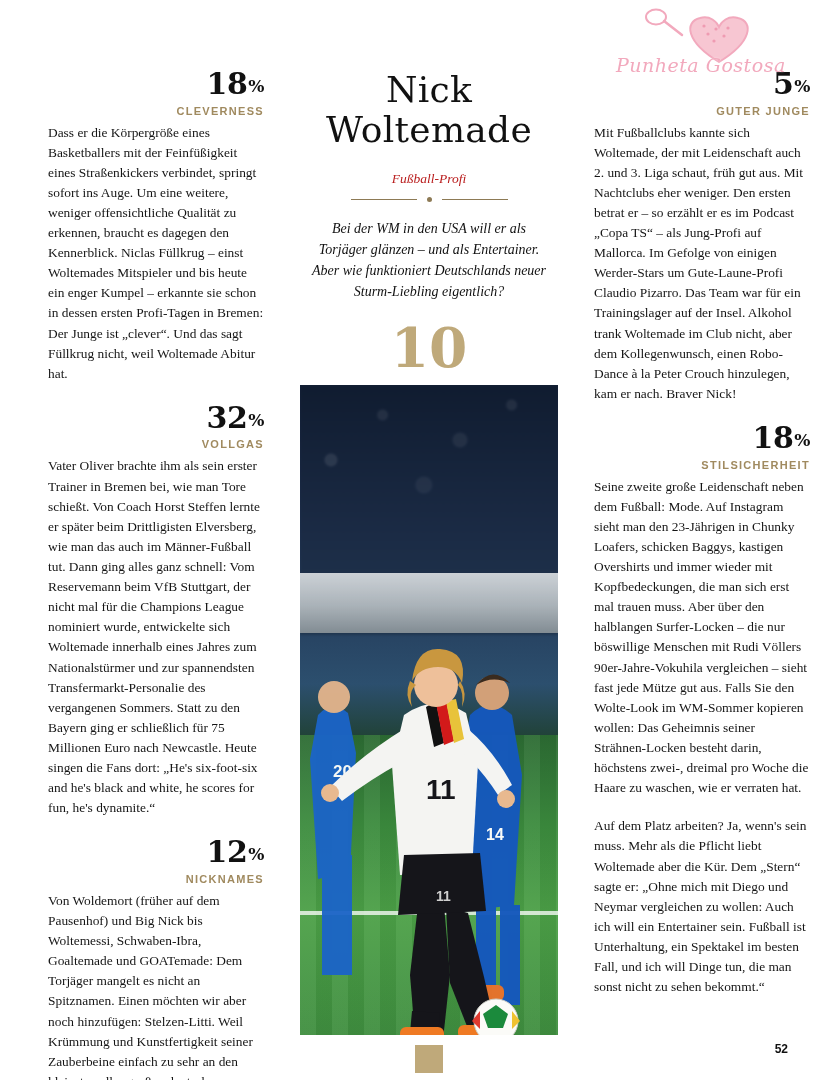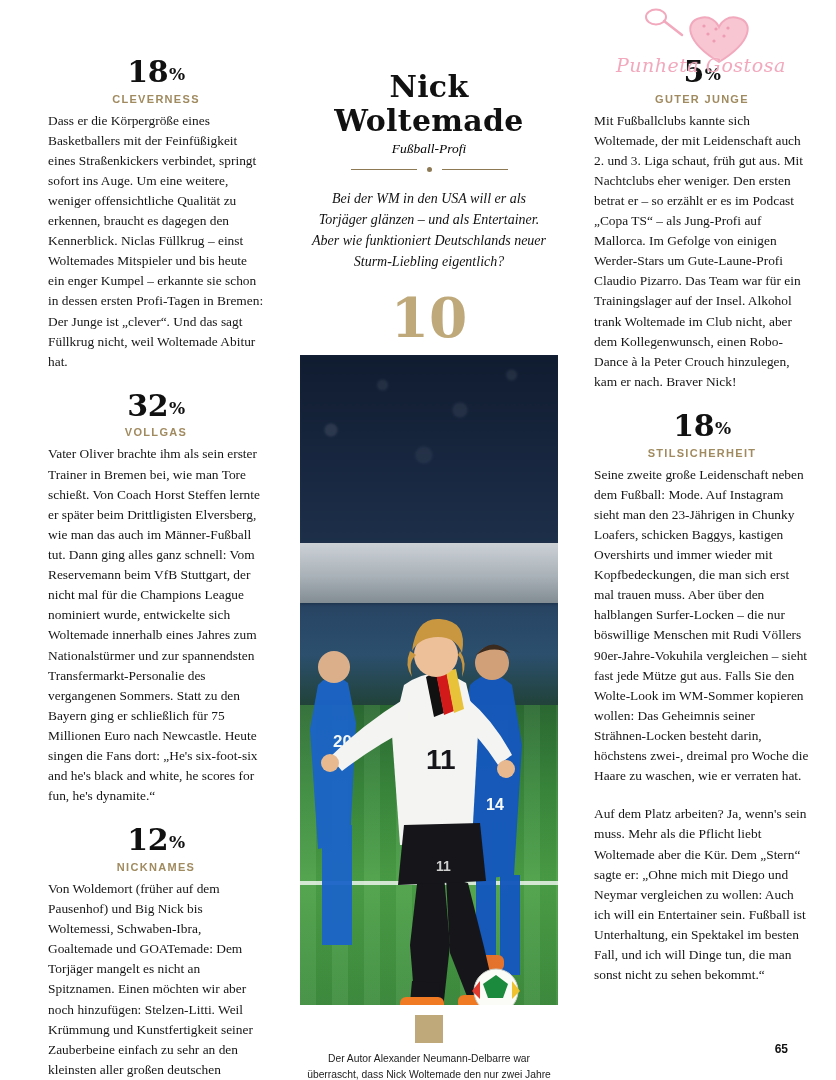--- a/index.html
+++ b/index.html
@@ -50,22 +50,22 @@
   
   .cols{
     display:grid;
     grid-template-columns:216px 258px 216px;
     column-gap:36px;
     width:100%;
   }
   .col{position:relative;}
 
   .stat{
-    text-align:center;
-    margin-top:0;
+    text-align:right;
+    margin-top:12px;
   }
   .stat-num{
     font-family:"DejaVu Serif", serif;
     font-weight:bold;
     font-size:30px;
     line-height:1.05;
     color:#111;
     letter-spacing:-.5px;
   }
   .stat-num .pct{
@@ -92,32 +92,32 @@
     -webkit-hyphens:auto;
     color:#151515;
     margin:0 0 18px 0;
   }
   .body-text.last{margin-bottom:22px;}
 
   
   .title{
     text-align:center;
     font-family:"DejaVu Serif", serif;
-    font-weight:bold;
-    font-size:30px;
+    font-weight:normal;
+    font-size:36px;
     line-height:1.12;
     margin:14px 0 0 0;
     letter-spacing:.3px;
   }
   .subtitle{
     text-align:center;
     font-style:italic;
     font-size:13.5px;
-    margin-top:4px;
-    color:#000000;
+    margin-top:20px;
+    color:#b91c1c;
     font-family:Liberation Serif, serif;
   }
   .rule{
     display:flex;align-items:center;justify-content:center;
     gap:10px;
     margin:10px 0 12px 0;
   }
   .rule .line{
     height:1px;width:66px;background:#8d7a55;
   }
@@ -357,15 +357,15 @@
         <div class="stat-label">STILSICHERHEIT</div>
       </div>
       <p class="body-text">Seine zweite große Leidenschaft neben dem Fußball: Mode. Auf Instagram sieht man den 23-Jährigen in Chunky Loafers, schicken Baggys, kastigen Overshirts und immer wieder mit Kopfbedeckungen, die man sich erst mal trauen muss. Aber über den halblangen Surfer-Locken – die nur böswillige Menschen mit Rudi Völlers 90er-Jahre-Vokuhila vergleichen – sieht fast jede Mütze gut aus. Falls Sie den Wolte-Look im WM-Sommer kopieren wollen: Das Geheimnis seiner Strähnen-Locken besteht darin, höchstens zwei-, dreimal pro Woche die Haare zu waschen, wie er verraten hat.</p>
 
       <p class="body-text last">Auf dem Platz arbeiten? Ja, wenn's sein muss. Mehr als die Pflicht liebt Woltemade aber die Kür. Dem „Stern“ sagte er: „Ohne mich mit Diego und Neymar vergleichen zu wollen: Auch ich will ein Entertainer sein. Fußball ist Unterhaltung, ein Spektakel im besten Fall, und ich will Dinge tun, die man sonst nicht zu sehen bekommt.“</p>
 
     </div>
 
   </div>
 
-  <div class="pagenum">65</div>
+  <div class="pagenum">52</div>
 
 </div>
 
 </body></html>

